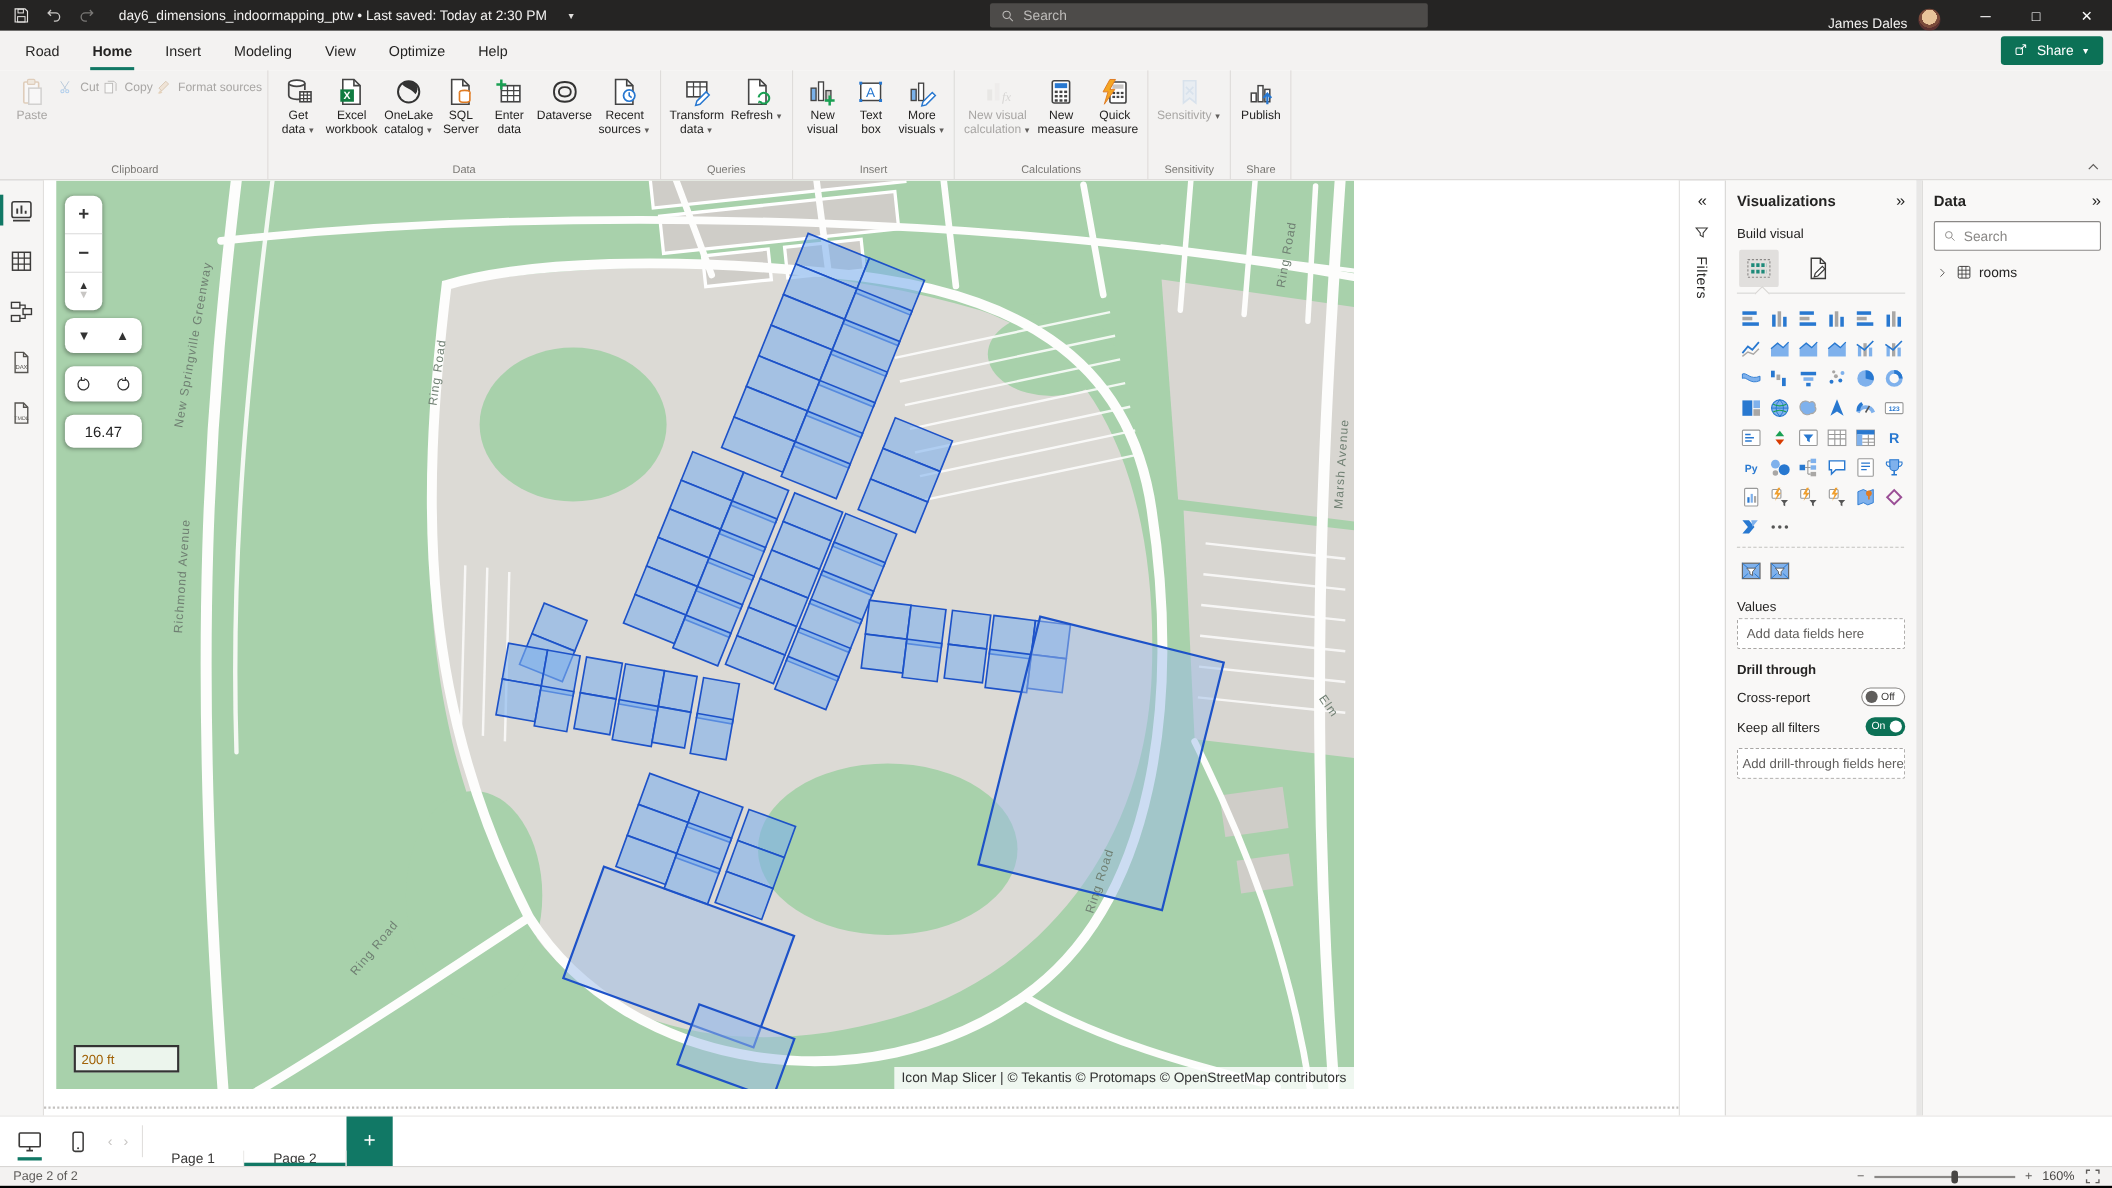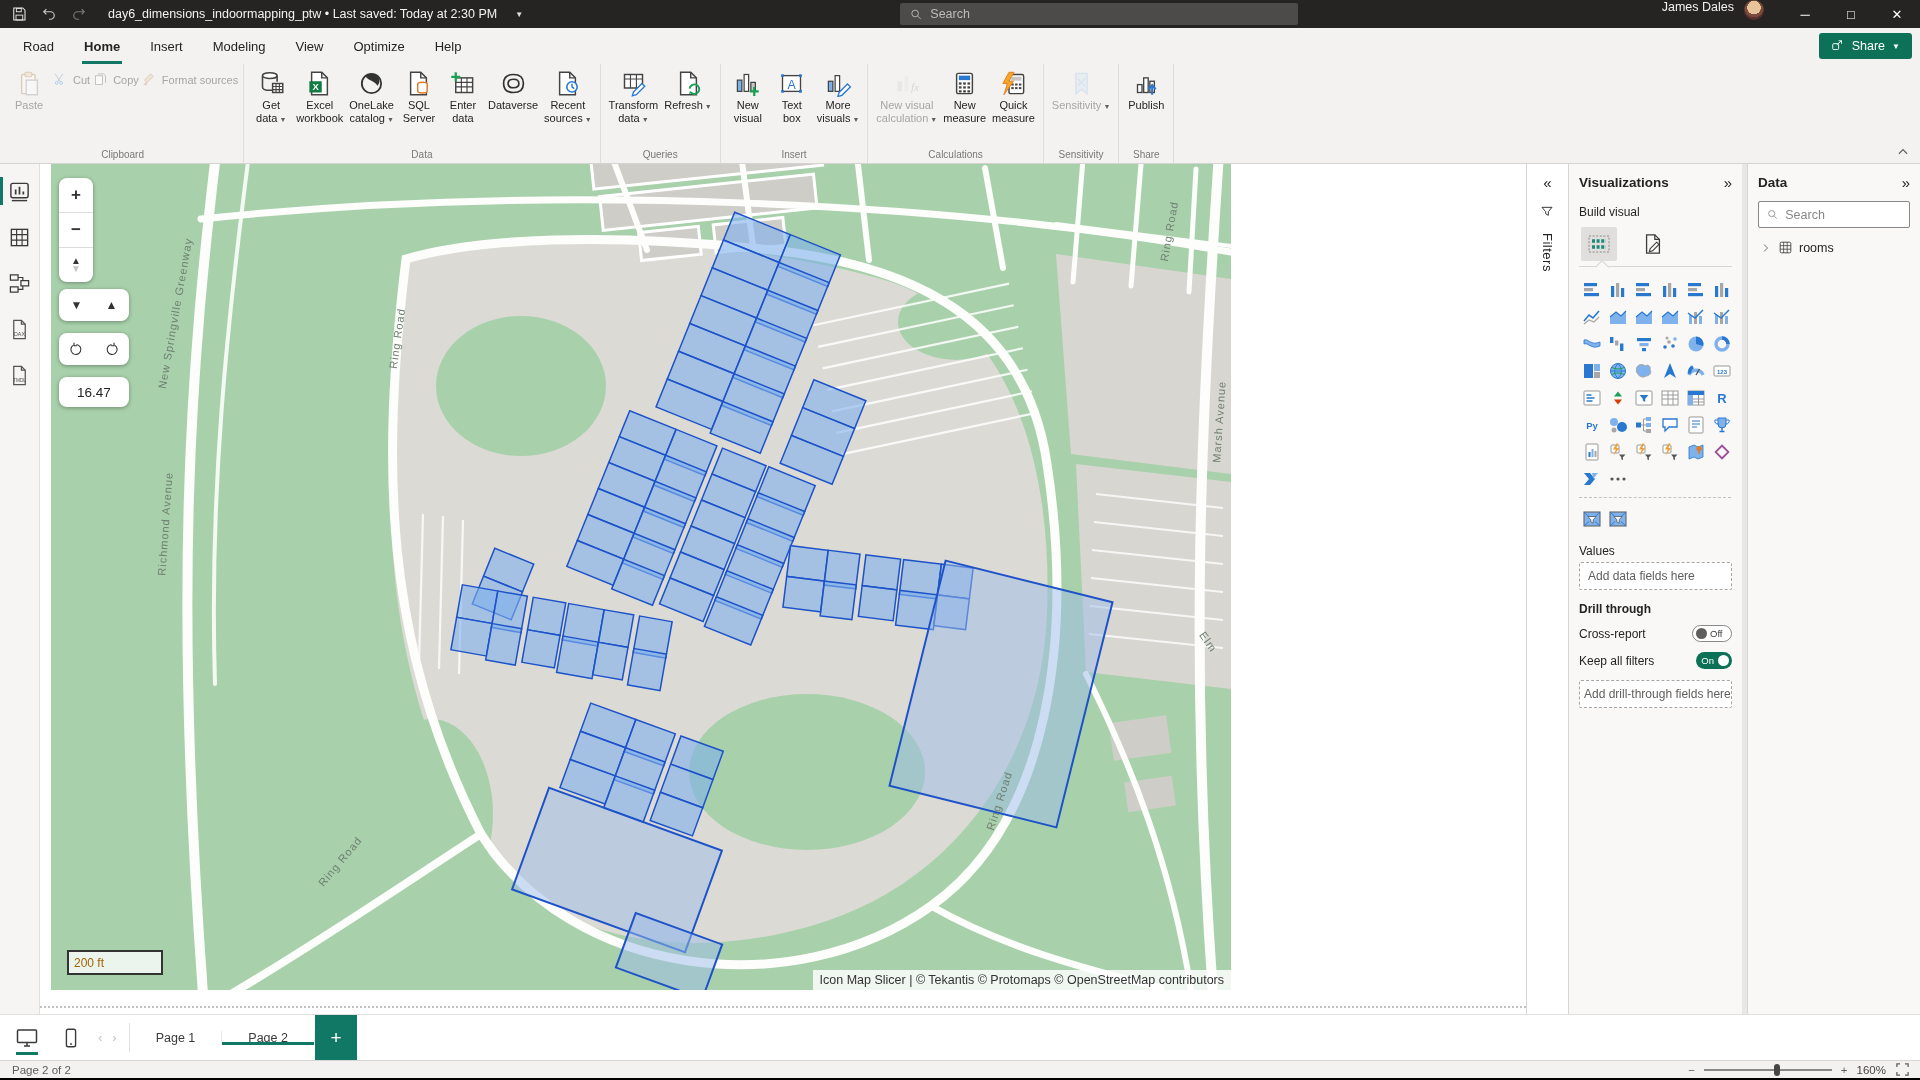--- a/index.html
+++ b/index.html
@@ -8,21 +8,21 @@
 svg{display:block}
 
 .titlebar{height:28px;background:#252423;display:flex;align-items:center;position:relative;color:#f3f2f1}
 .tb-left{display:flex;align-items:center;gap:12px;padding-left:10px}
 .tb-ic{width:18px;height:18px}
 .tb-title{font-size:12.5px;margin-left:8px;white-space:nowrap}
 .tb-caret{font-size:8px;margin-left:6px;color:#e1dfdd}
 .tb-search{position:absolute;left:900px;top:3px;width:398px;height:22px;background:#4d4b49;border-radius:2px;display:flex;align-items:center;gap:8px;padding:0 10px}
 .tb-search input{background:transparent;border:none;outline:none;color:#d0cecc;font-size:12.5px;width:100%;font-family:inherit}
 .tb-search input::placeholder{color:#bdbbb9}
-.tb-right{position:absolute;right:0;top:0;height:28px;display:flex;align-items:flex-start}
+.tb-right{position:absolute;right:0;top:0;height:28px;display:flex;align-items:flex-end}
 .tb-user{font-size:12.5px;margin-right:10px}
 .avatar{width:20px;height:20px;border-radius:50%;background:radial-gradient(circle at 50% 38%,#e8c49a 0 42%,#7a4a3a 43% 60%,#5a3030 61%);margin-right:18px}
 .winbtn{width:46px;height:28px;display:flex;align-items:center;justify-content:center;color:#fff;font-size:13px}
 
 .menubar{height:36px;background:#f3f2f1;display:flex;align-items:flex-end;padding-left:8px;position:relative}
 .mtab{padding:9px 15px 10px;font-size:13px;color:#252423;cursor:default;position:relative}
 .mtab.active{font-weight:700}
 .mtab.active::after{content:"";position:absolute;left:13px;right:13px;bottom:0;height:3px;background:#117865}
 .share-btn{position:absolute;right:8px;top:5px;height:26px;background:#0c7156;color:#fff;border-radius:3px;display:flex;align-items:center;gap:7px;padding:0 12px;font-size:12.5px}
 .share-btn .carr{font-size:8px}
@@ -1095,21 +1095,21 @@
           <rect x="7" y="2.5" width="10" height="19" rx="2" fill="none" stroke="#3b3a39" stroke-width="1.5"></rect>
           <circle cx="12" cy="18.5" r="1" fill="#3b3a39"></circle>
         </svg>
       </span>
   </div>
   <div class="navarr">
     <span>‹</span>
     <span>›</span>
   </div>
   <div class="tabsep"></div>
-  <div id="page-tabs" style="display:flex;align-items:center">
+  <div id="page-tabs" style="display:flex;align-items:flex-end">
       <div class="ptab">Page 1</div>
       <div class="ptab active">Page 2</div>
     </div>
   <div class="addpage">+</div>
 </div>
 
 <div class="statusbar">
   <span>Page 2 of 2</span>
   <div class="zoomctl">
     <span>−</span>

